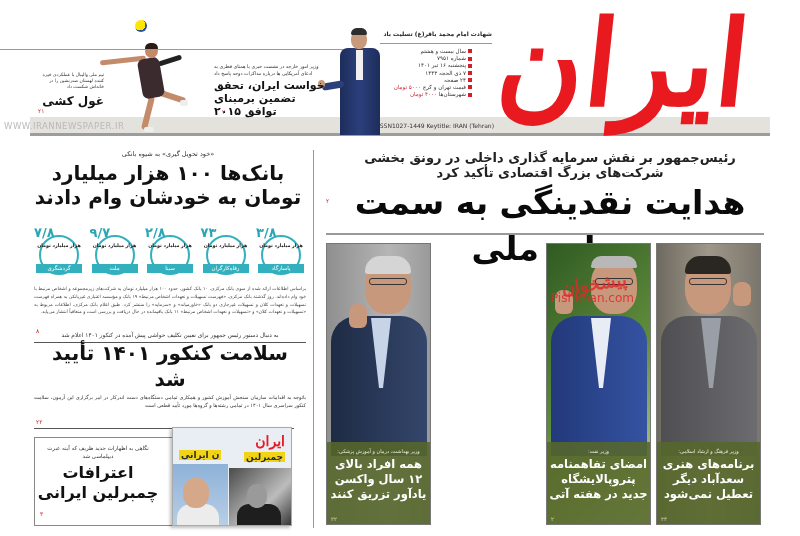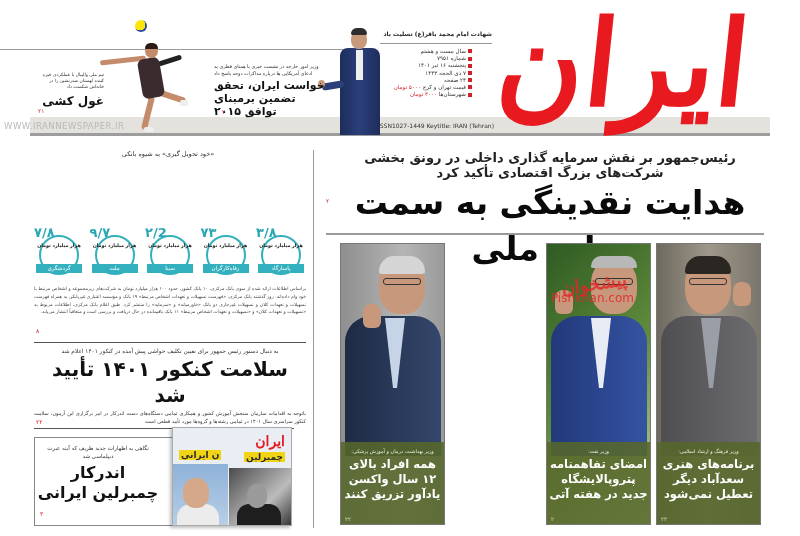--- a/index.html
+++ b/index.html
@@ -93,21 +93,21 @@
   .stat { position: relative; width: 50px; height: 50px; }
   .stat .ring { position: absolute; left: 5px; top: 8px; width: 40px; height: 40px; border: 2px solid #33b0bd; border-radius: 50%; background: #fff; }
   .stat .num { position: absolute; left: 0; top: -1px; width: 50px; text-align: left; font-size: 13px; font-weight: bold; color: #2aa6b4; line-height: 14px; background: transparent; }
   .stat .unit { position: absolute; left: 0; top: 16px; width: 50px; text-align: center; font-size: 4.8px; font-weight: bold; color: #222; line-height: 6px; direction: rtl; }
   .stat .tag { position: absolute; left: 2px; top: 37px; width: 46px; height: 9px; background: #33b0bd; color: #fff; font-size: 5.5px; text-align: center; line-height: 9px; direction: rtl; }
 
   .bank-body { position: absolute; left: 34px; top: 285px; width: 272px; direction: rtl; text-align: justify; font-size: 4.6px; line-height: 7.8px; color: #444; }
   .bank-page { position: absolute; left: 36px; top: 327px; font-size: 6px; color: #d0202a; }
   .left-rule1 { position: absolute; left: 34px; top: 342px; width: 272px; height: 1px; background: #555; }
 
-  .konkur { position: absolute; left: 34px; top: 348px; width: 272px; direction: rtl; text-align: center; }
+  .konkur { position: absolute; left: 34px; top: 332px; width: 272px; direction: rtl; text-align: center; }
   .konkur-kicker { font-size: 5.8px; color: #333; }
   .konkur-title { font-size: 20px; font-weight: bold; color: #111; line-height: 26px; margin-top: 2px; letter-spacing: -0.8px; }
   .konkur-body { font-size: 5px; line-height: 8px; color: #333; text-align: justify; margin-top: 1px; }
   .konkur-page { position: absolute; left: 36px; top: 418px; font-size: 6px; color: #d0202a; }
   .left-rule2 { position: absolute; left: 34px; top: 428px; width: 260px; height: 1px; background: #555; }
 
   .zarif-box { position: absolute; left: 34px; top: 437px; width: 258px; height: 89px; border: 1px solid #888; }
   .zarif-text { position: absolute; left: 36px; top: 444px; width: 124px; direction: rtl; text-align: center; }
   .zarif-kicker { font-size: 5.5px; line-height: 8px; color: #333; }
   .zarif-title { font-size: 16px; font-weight: bold; color: #111; line-height: 20px; margin-top: 3px; letter-spacing: -0.5px; }
@@ -188,21 +188,21 @@
 
   <div class="main-head">
     <div class="main-kicker">رئیس‌جمهور بر نقش سرمایه گذاری داخلی در رونق بخشی شرکت‌های بزرگ اقتصادی تأکید کرد</div>
     <div class="main-title">هدایت نقدینگی به سمت تولید ملی</div>
   </div>
   <div class="main-page">۲</div>
   <div class="main-rule"></div>
 
   <div class="cards">
 
-    <div class="card" style="left:14px;">
+    <div class="card" style="left:0px;">
       <div class="bg" style="background:linear-gradient(90deg,#8f8f8f,#b5b5b5 60%,#9a9a9a);"></div>
       <div class="suit" style="background:linear-gradient(90deg,#1e2b45,#34466b);"></div>
       <div class="shirt" style="background:#c7d3e6;"></div>
       <div class="face" style="left:38px;"></div>
       <div class="hair" style="left:38px;background:#d5d5d5;"></div>
       <div class="glasses" style="left:42px;"></div>
       <div class="hand" style="left:22px;top:60px;"></div>
       <div class="overlay">
         <div class="ov-kicker">وزیر بهداشت، درمان و آموزش پزشکی:</div>
         <div class="ov-title">همه افراد بالای ۱۲ سال واکسن یادآور تزریق کنند</div>
@@ -242,38 +242,39 @@
     </div>
   </div>
 
   <div class="watermark">
     <div class="wm-logo">پیشخوان</div>
     <div class="wm-url">Pishkhan.com</div>
   </div>
 
   <div class="bank-section">
     <div class="bank-kicker">«خود تحویل گیری» به شیوه بانکی</div>
+    <div class="bank-title">بانک‌ها ۱۰۰ هزار میلیارد تومان به خودشان وام دادند</div>
   </div>
 
   <div class="bank-stats">
     <div class="stat">
       <div class="ring"></div>
       <div class="num">۳/۸</div>
       <div class="unit">هزار میلیارد تومان</div>
       <div class="tag">پاسارگاد</div>
     </div>
     <div class="stat">
       <div class="ring"></div>
       <div class="num">۷۳</div>
       <div class="unit">هزار میلیارد تومان</div>
       <div class="tag">رفاه‌کارگران</div>
     </div>
     <div class="stat">
       <div class="ring"></div>
-      <div class="num">۲/2</div>
+      <div class="num">۲/۸</div>
       <div class="unit">هزار میلیارد تومان</div>
       <div class="tag">سینا</div>
     </div>
     <div class="stat">
       <div class="ring"></div>
       <div class="num">۹/۷</div>
       <div class="unit">هزار میلیارد تومان</div>
       <div class="tag">ملت</div>
     </div>
     <div class="stat">
@@ -292,21 +293,21 @@
     <div class="konkur-kicker">به دنبال دستور رئیس جمهور برای تعیین تکلیف حواشی پیش آمده در کنکور ۱۴۰۱ اعلام شد</div>
     <div class="konkur-title">سلامت کنکور ۱۴۰۱ تأیید شد</div>
     <div class="konkur-body">باتوجه به اقدامات سازمان سنجش آموزش کشور و همکاری تمامی دستگاه‌های دست اندرکار در امر برگزاری این آزمون، سلامت کنکور سراسری سال ۱۴۰۱ در تمامی رشته‌ها و گروه‌ها مورد تأیید قطعی است</div>
   </div>
   <div class="konkur-page">۲۲</div>
   <div class="left-rule2"></div>
 
   <div class="zarif-box"></div>
   <div class="zarif-text">
     <div class="zarif-kicker">نگاهی به اظهارات جدید ظریف که آینه عبرت دیپلماسی شد</div>
-    <div class="zarif-title">اندرکار چمبرلین ایرانی</div>
+    <div class="zarif-title">اعترافات چمبرلین ایرانی</div>
   </div>
   <div class="zarif-page">۳</div>
 
   <div class="mini-paper">
     <div class="mini-sky"></div>
     <div class="mini-man1b"></div>
     <div class="mini-man1"></div>
     <div class="mini-bw"></div>
     <div class="mini-man2b"></div>
     <div class="mini-man2"></div>

